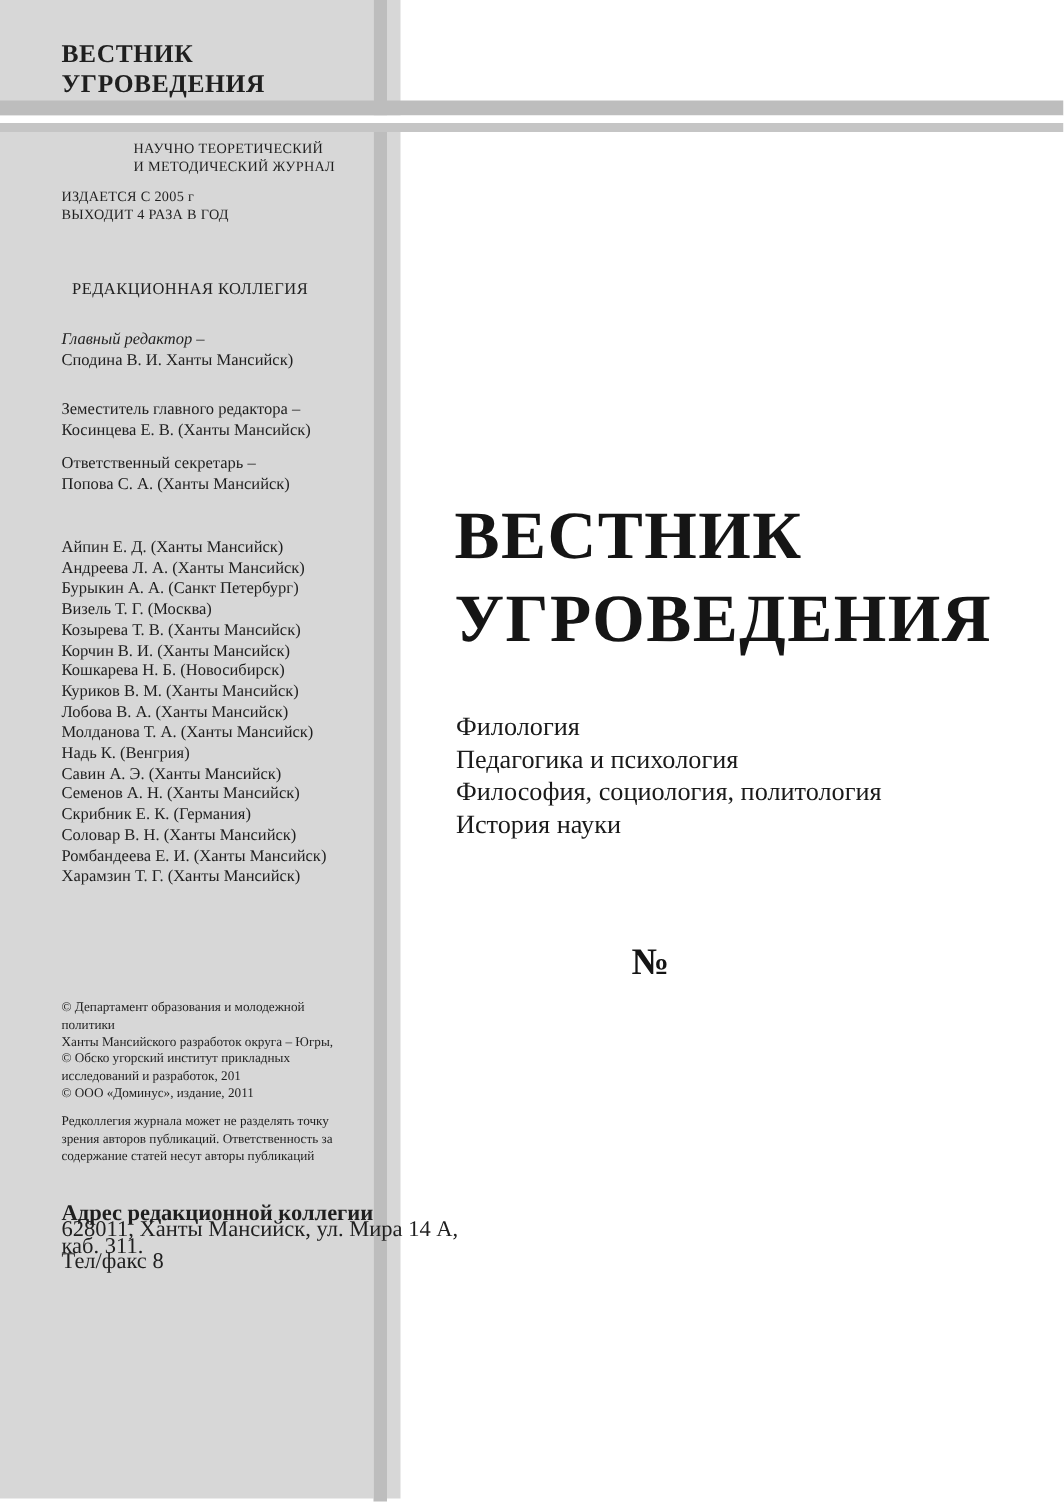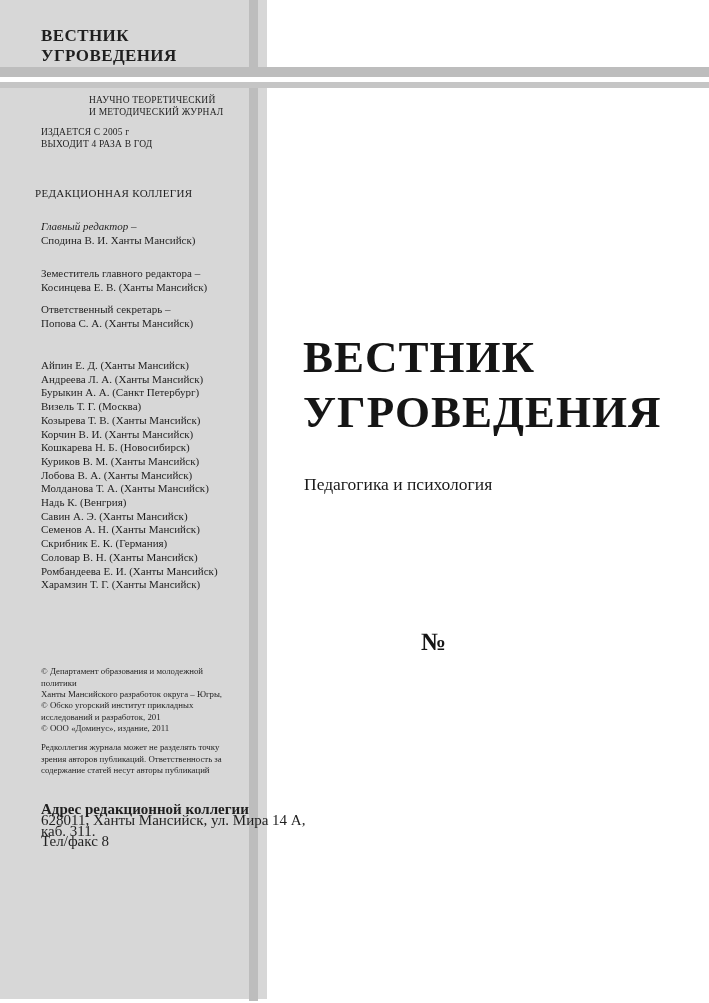--- a/index.html
+++ b/index.html
@@ -13,21 +13,21 @@
   .sidebar-bg{left:0;top:0;width:249px;height:999px;background:#d7d7d7;}
   .vstripe-dark{left:249px;top:0;width:9px;height:1001px;background:#bdbdbd;}
   .vstripe-light{left:258px;top:0;width:9px;height:999px;background:#d7d7d7;}
   .hband1{left:0;top:67px;width:709px;height:10px;background:#bdbdbd;}
   .hgap{left:0;top:77px;width:709px;height:5px;background:#ffffff;}
   .hband2{left:0;top:82px;width:709px;height:6px;background:#c5c5c5;}
   
   .masthead{left:41px;top:26px;font-size:17px;font-weight:bold;line-height:20px;letter-spacing:.4px;}
   .jtype{left:41px;top:95px;font-size:9.5px;line-height:11.5px;letter-spacing:.2px;margin-left:48px;}
   .issued{left:41px;top:127px;font-size:9.5px;line-height:11.5px;letter-spacing:.2px;}
-  .board-heading{left:35px;top:187px;font-size:11px;letter-spacing:.3px;}
+  .board-heading{left:48px;top:187px;font-size:11px;letter-spacing:.3px;}
   .role{left:41px;font-size:11px;line-height:13.5px;}
   .role-1{top:220px;} .role-2{top:267px;} .role-3{top:303px;}
   .role .it{font-style:italic;}
   .members{left:41px;top:359px;font-size:11px;line-height:13.7px;}
   .smallblock{left:41px;font-size:8.8px;line-height:11.5px;width:190px;}
   .cr-dept{top:666px;} .cr-inst{top:700px;} .disclaim{top:742px;}
   .address{left:41px;top:804px;font-size:15px;line-height:10.8px;}
   .address .bold{font-weight:bold;}
   
   .main-title{left:303px;top:330px;font-size:45px;font-weight:bold;line-height:55px;letter-spacing:1px;color:#151515;}
@@ -117,16 +117,19 @@
   <div>каб. 311.</div>
   <div>Тел/факс 8</div>
 </div>
 
 <div class="abs main-title">
   <div>ВЕСТНИК</div>
   <div>УГРОВЕДЕНИЯ</div>
 </div>
 
 <div class="abs subjects">
+  <div>Филология</div>
   <div>Педагогика и психология</div>
+  <div>Философия, социология, политология</div>
+  <div>История науки</div>
 </div>
 
 <div class="abs issue-no">№</div>
 
 </body></html>

